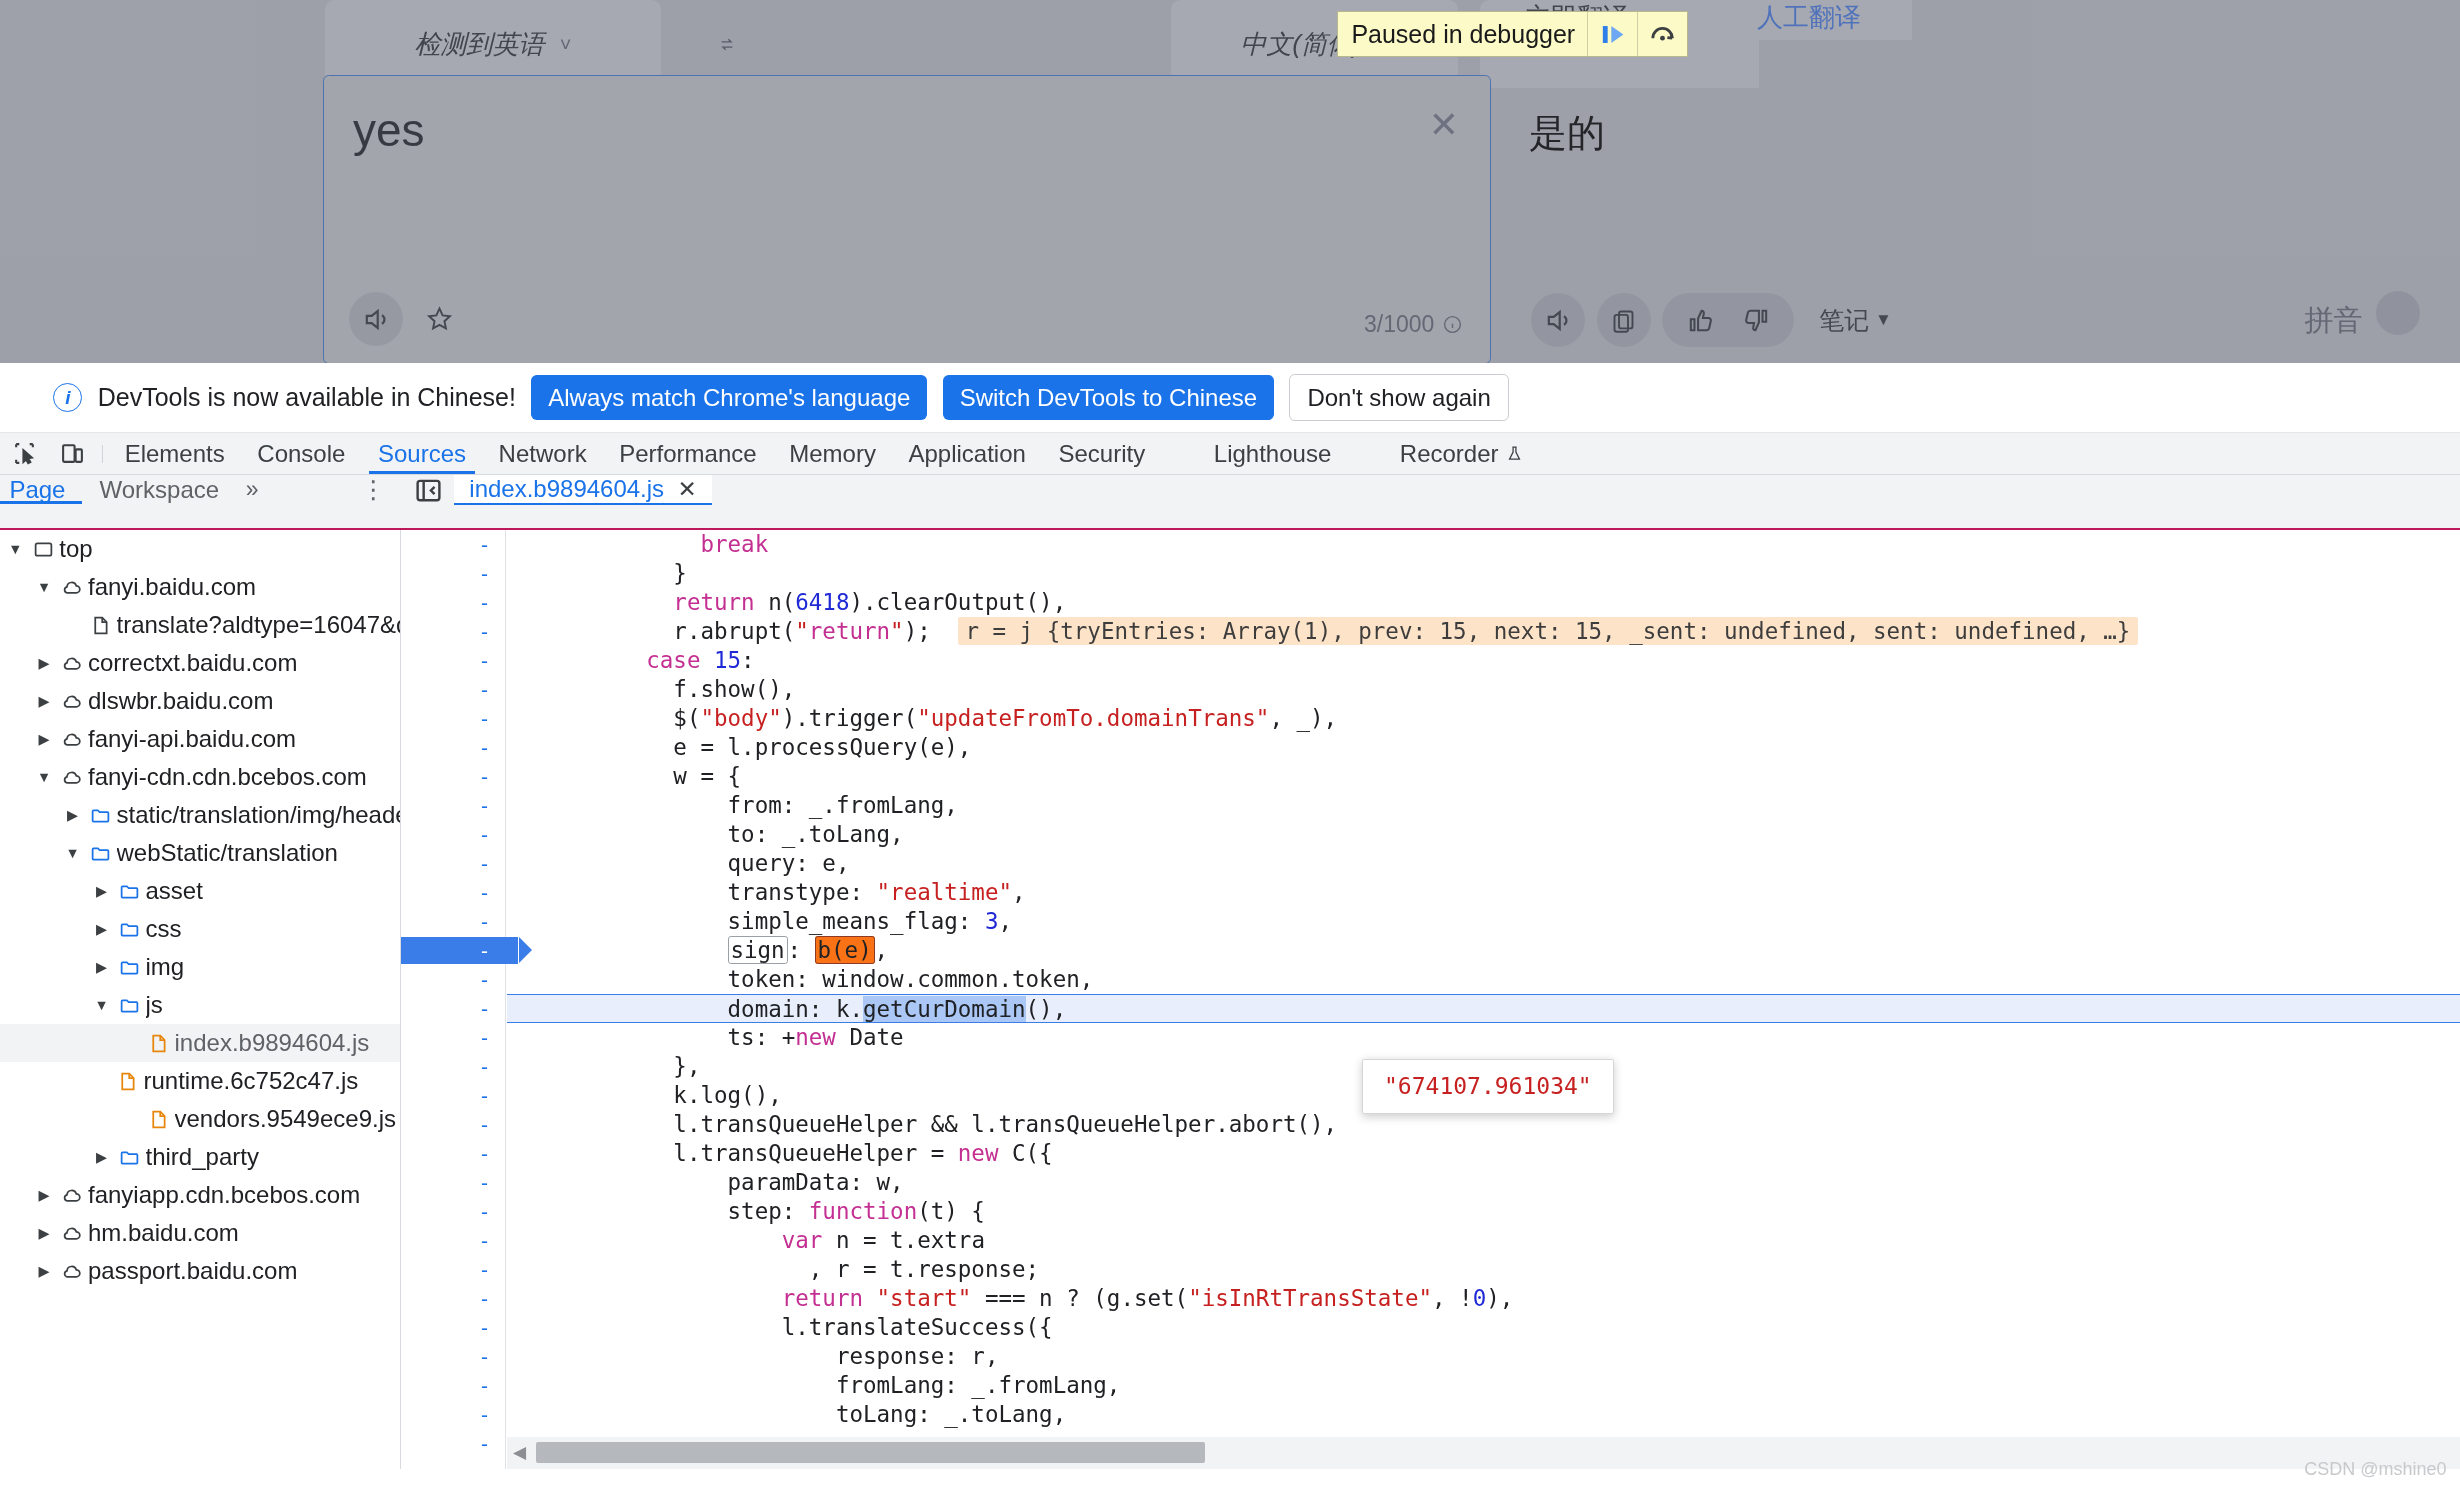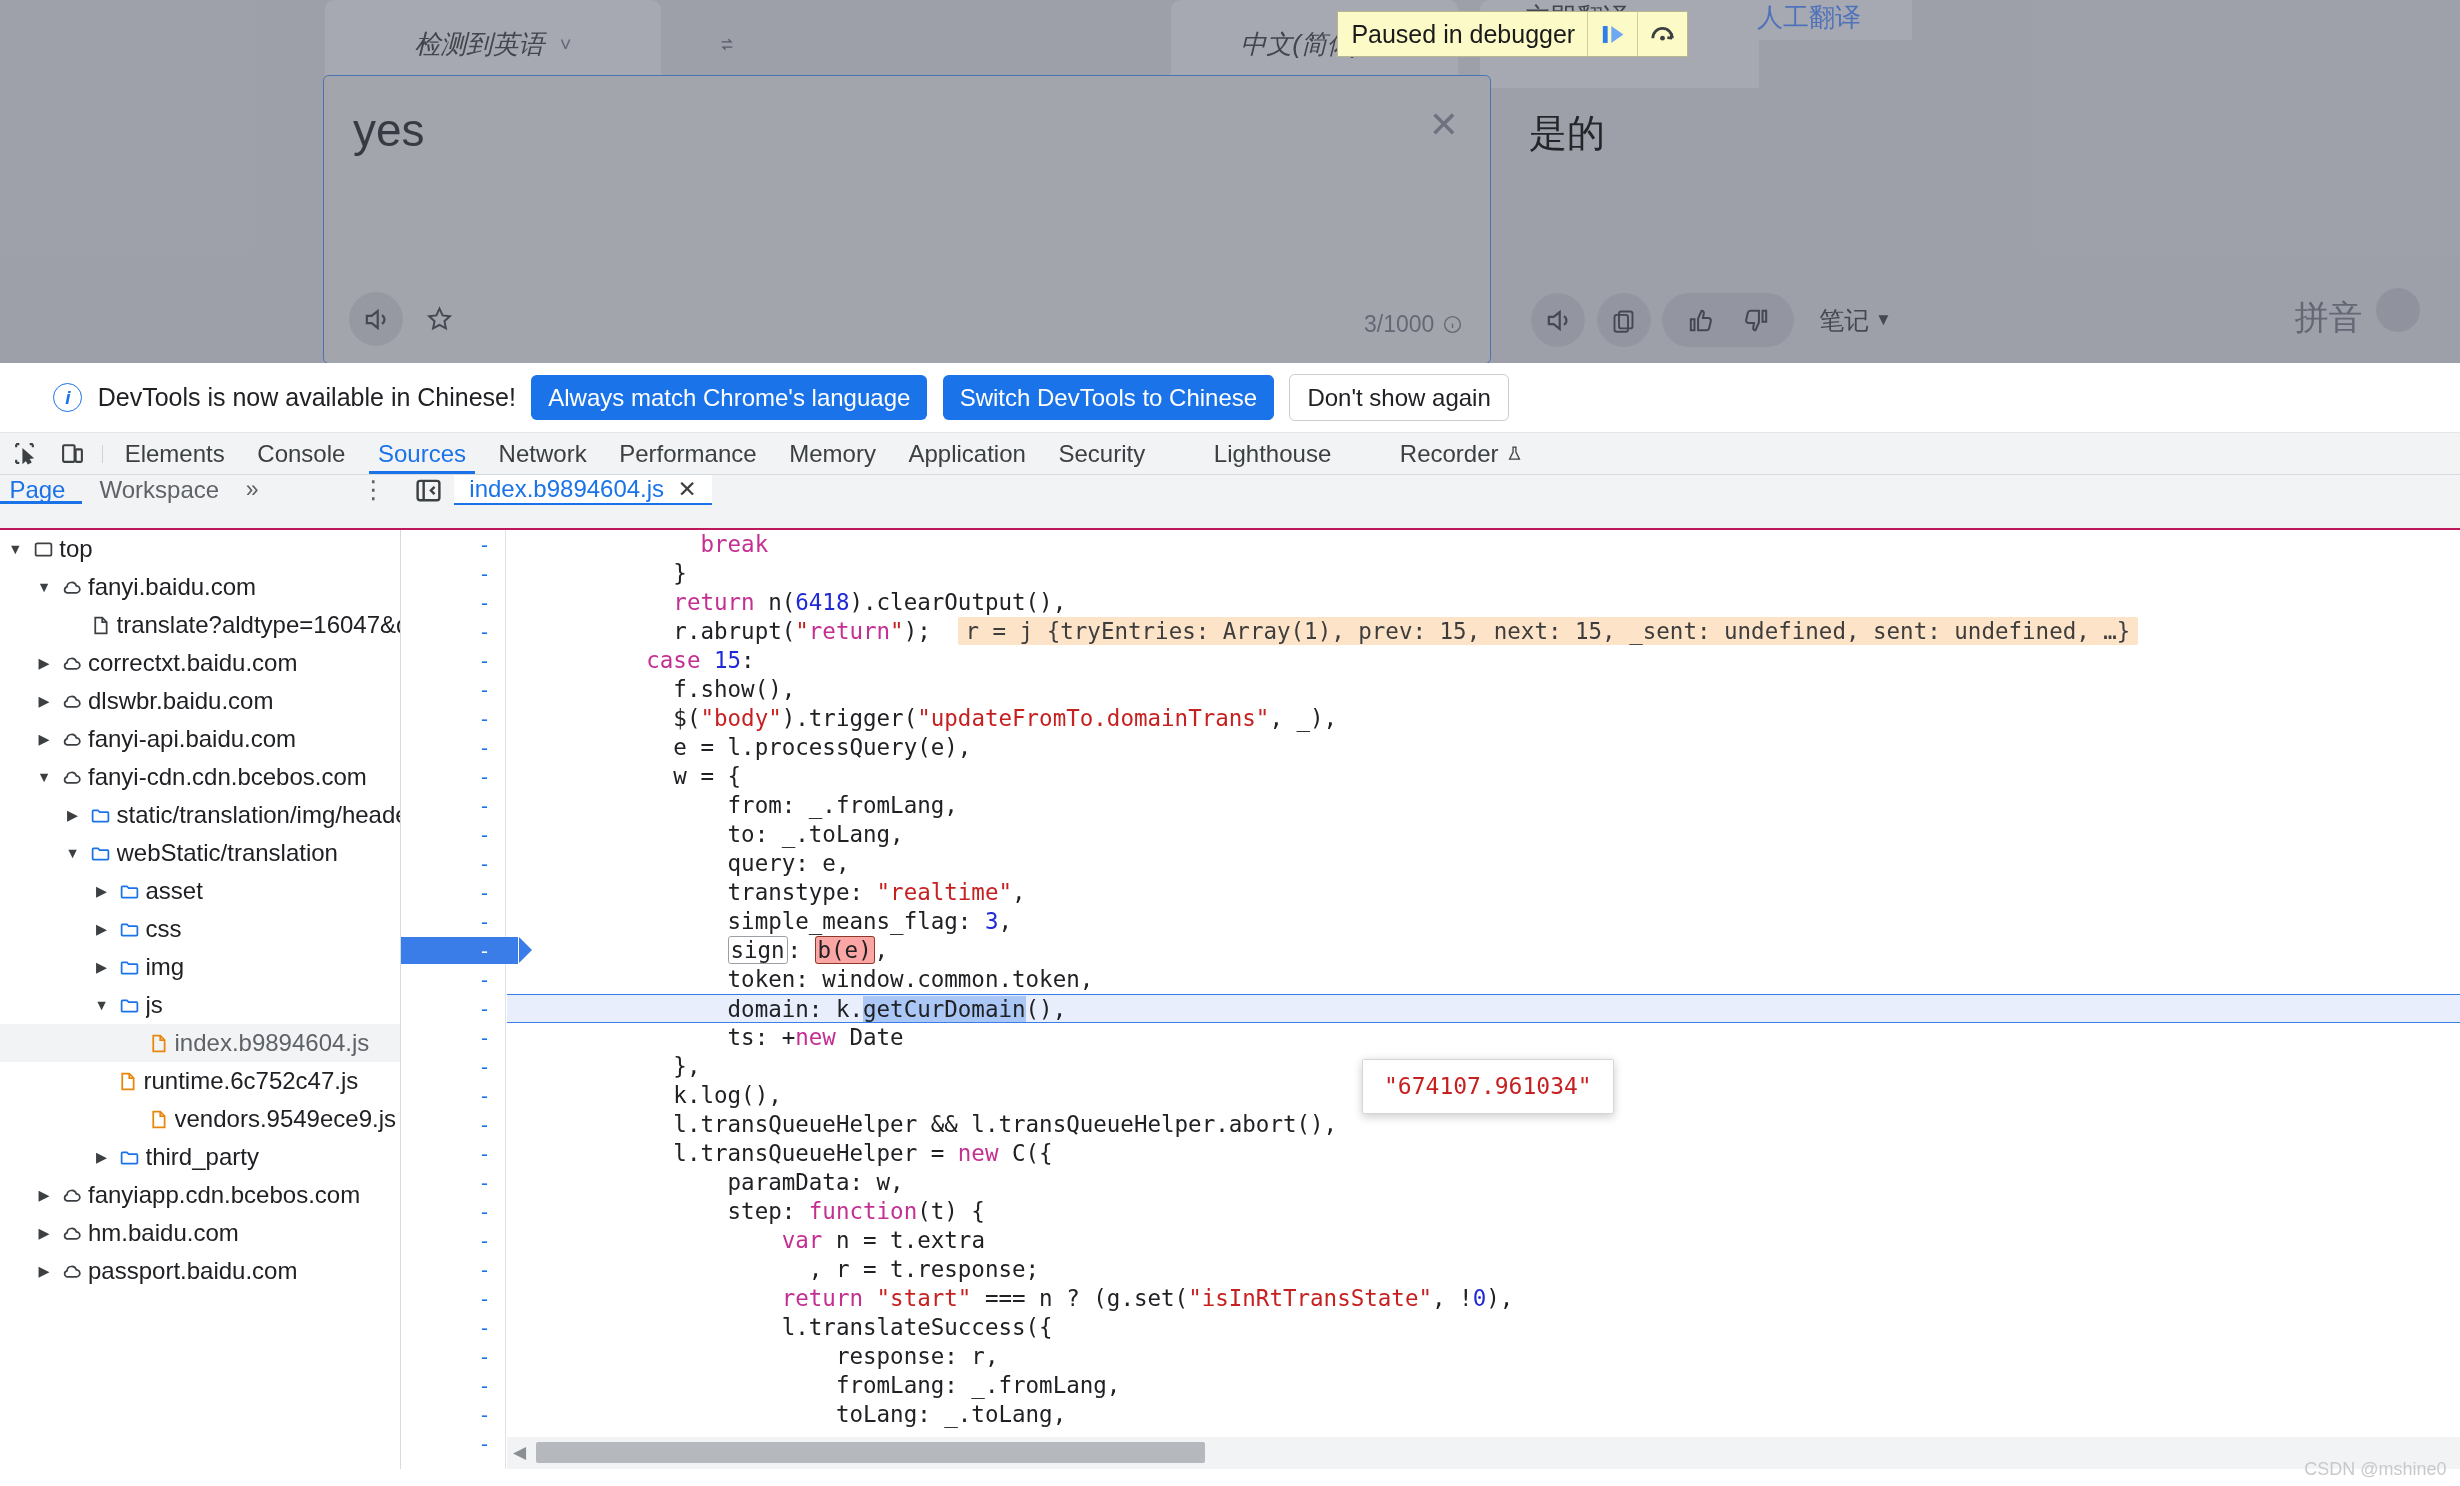--- a/index.html
+++ b/index.html
@@ -63,21 +63,21 @@
                display:flex; align-items:center; gap: 7.6px; }
 
   
   .dst-card { position:absolute; left: 1493px; top: 75px; width: 967px; height: 289px; background: transparent; }
   .dst-text { position:absolute; left: 36px; top: 32.5px; font-size: 38px; color:#000000; }
   .dst-tools { position:absolute; left: 38px; bottom: 17px; display:flex; align-items:center; gap: 11.5px; }
   .pill2 { height:54px; border-radius: 27px; background: rgba(150,153,163,0.55);
            display:flex; align-items:center; gap: 5.7px; padding: 0 13.4px; color:#2f3339; }
   .note-btn { display:flex; align-items:center; gap:5.7px; font-size:25px; color:#2f3339; margin-left: 13.4px; }
   .pinyin-wrap { position:absolute; right: 40px; bottom: 23px; display:flex; align-items:center; gap: 13.4px; }
-  .pinyin-label { font-size: 34px; color:#5c616d;margin-top:17px; }
+  .pinyin-label { font-size: 29px; color:#5c616d;margin-top:17px; }
   .pinyin-toggle { width: 44px; height: 44px; border-radius: 50%; background: #9b9ea8; }
 
   
   .devtools { position:absolute; left:0; top:363px; width:2460px; height:1123px; background:#ffffff; }
 
   .infobar {
     height: 70px; background: #ffffff; display:flex; align-items:center;
     padding-left: 5.7px; gap: 15.3px; border-bottom: 1px solid #e6e6e6;
   }
   .info-icon { width: 29px; height: 29px; border-radius:50%; border: 1.9px solid #1a73e8;
@@ -143,21 +143,21 @@
           font-family: "DejaVu Sans Mono", monospace; font-size: 22.5px; line-height: 29px;
           color: #202124; white-space: pre; overflow: hidden; }
   .ln { height: 29px; position:relative; padding-left: 3.8px;}
   .ln.exec { background:#e8eefc; border-top:1.9px solid #3a7ce8; border-bottom:1.9px solid #3a7ce8; height: 29px;}
   .kw { color:#c42f92; }
   .num { color:#1f29d6; }
   .str { color:#c72020; }
   .inline-val { background:#fde3c8; color:#3d3d3d; padding: 1px 7.6px; border-radius:1.9px; }
   .sel-token { background:#aac7f5; }
   .box-token { border:1px solid #9aa0a6; border-radius:2.9px; padding: 0 1.9px; }
-  .eval-token { background:#fca5a5; border:1.9px solid #8a3a26; border-radius:2.9px; padding: 0 1.9px; }
+  .eval-token { background:#f97316; border:1.9px solid #8a3a26; border-radius:2.9px; padding: 0 1.9px; }
 
   .tooltip { position:absolute; left: 961px; top: 529px; background:#fff; border:1px solid #d4d6da;
              box-shadow: 0 2.9px 9.6px rgba(0,0,0,0.20); padding: 13.4px 21px; z-index: 20;
              font-family:"DejaVu Sans Mono", monospace; font-size: 23px; color:#c72020; border-radius:1.9px;}
 
   .hscroll { position:absolute; left: 106px; bottom: 0; right: 0; height: 32.5px; background:#f1f3f4;
              display:flex; align-items:center; }
   .hscroll .arrow { width: 25px; text-align:center; color:#8b8f94; font-size: 17px; }
   .hscroll .thumb { height: 21px; background:#b5b8bd; border-radius:1.9px; width: 669px; margin-left: 3.8px;}
 

